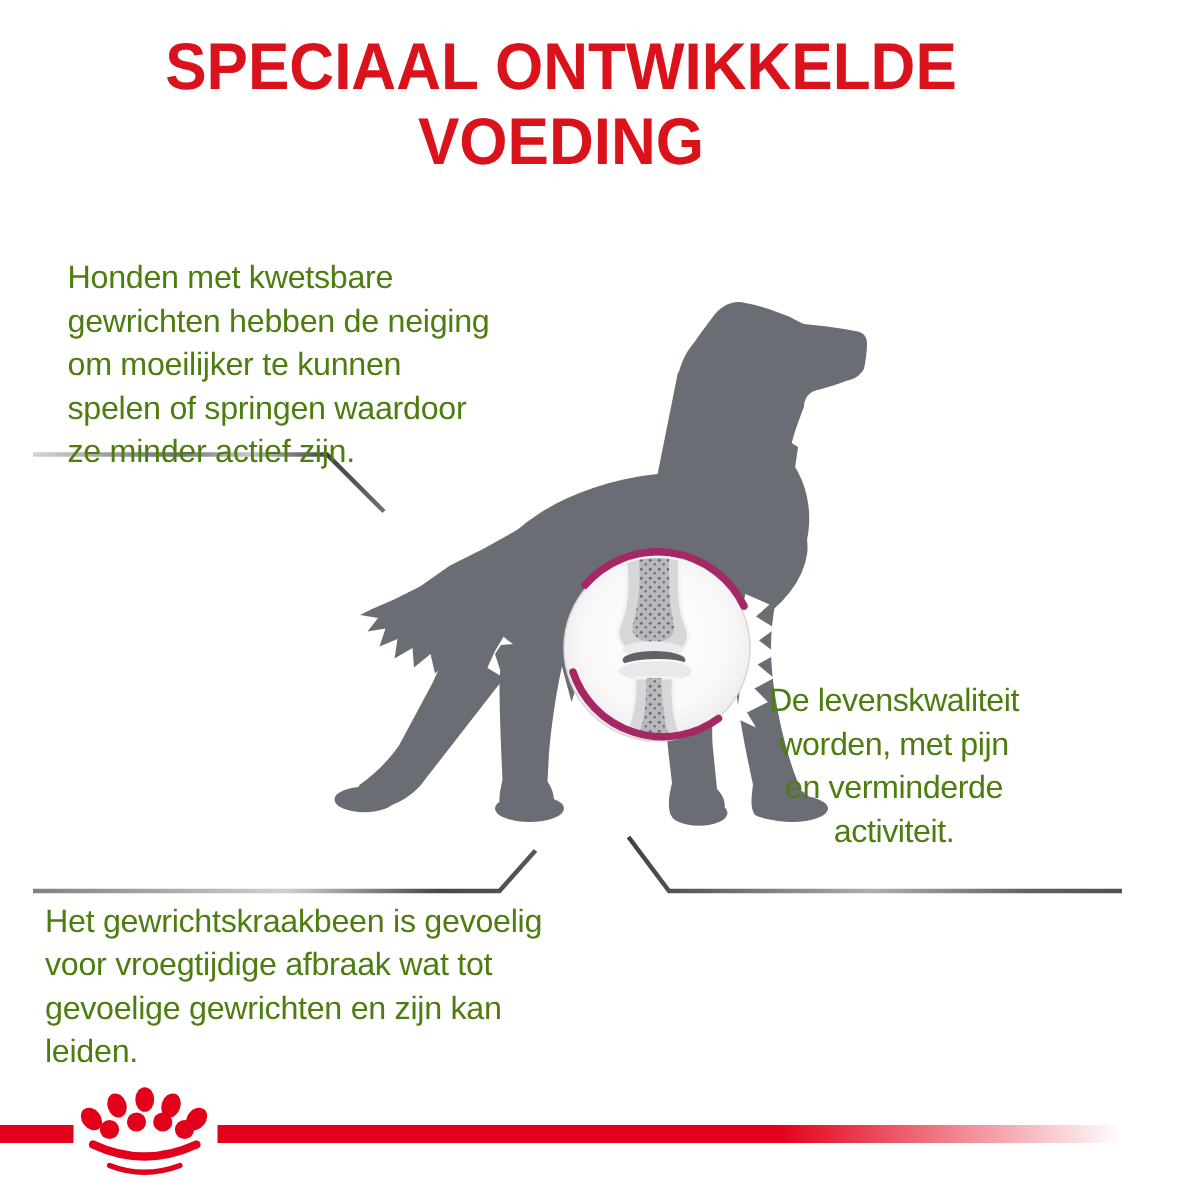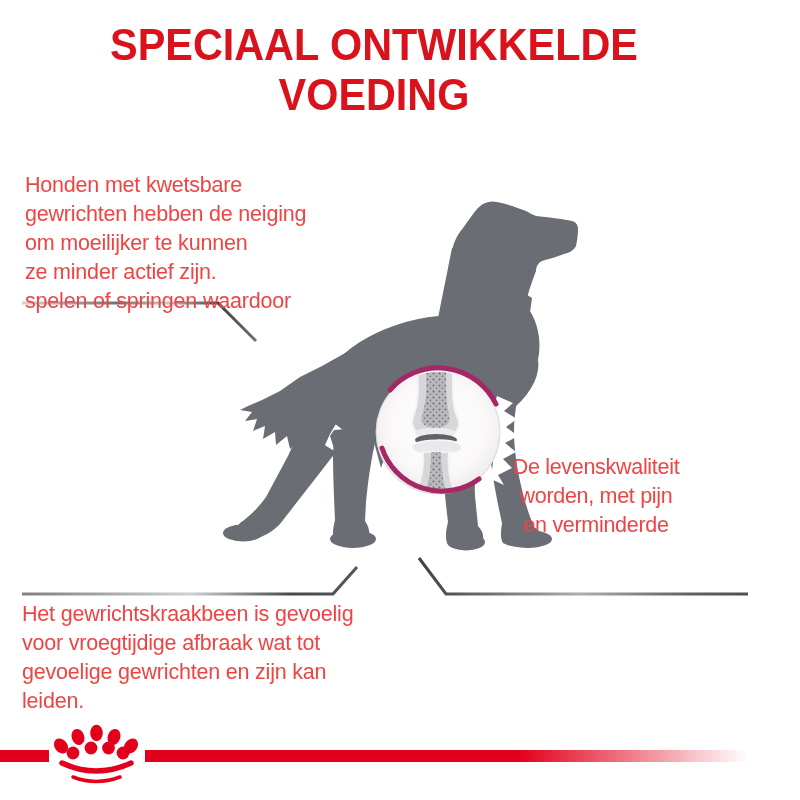--- a/index.html
+++ b/index.html
@@ -2,24 +2,24 @@
 <html><head>
 <meta charset="utf-8">
 <style>
   html,body{margin:0;padding:0;background:#ffffff;}
   #stage{position:relative;width:748px;height:800px;background:#ffffff;overflow:hidden;
          font-family:"Liberation Sans","DejaVu Sans",sans-serif;}
   #art{position:absolute;left:0;top:0;width:800px;height:800px;}
   .title{position:absolute;left:0;right:0;top:20px;text-align:center;
          font-weight:bold;font-size:44px;line-height:50px;color:#DA121C;
          letter-spacing:0px;transform:scaleX(.94);}
-  .tblock{position:absolute;color:#ef4444;font-size:21.5px;line-height:29px;letter-spacing:-0.2px;}
+  .tblock{position:absolute;color:#4d7c0f;font-size:21.5px;line-height:29px;letter-spacing:-0.2px;margin-left:20px;}
   .tb-topleft{left:25px;top:171px;width:330px;text-align:left;}
   .tb-right{right:22px;top:453px;width:260px;text-align:center;letter-spacing:-0.3px;}
-  .tb-bottomleft{left:22px;top:600px;width:380px;text-align:left;}
+  .tb-bottomleft{left:10px;top:600px;width:380px;text-align:left;}
 </style>
 </head>
 <body>
 
 <div id="stage">
 
   <svg id="art" viewBox="0 0 800 800" xmlns="http://www.w3.org/2000/svg">
     <defs>
       <linearGradient id="lg1" gradientUnits="userSpaceOnUse" x1="22" y1="303" x2="256" y2="341">
         <stop offset="0" stop-color="#d4d4d4"></stop>
@@ -164,28 +164,29 @@
 
   <h1 class="title" style="margin:0;">
     <div>SPECIAAL ONTWIKKELDE</div>
     <div>VOEDING</div>
   </h1>
 
   <div class="tblock tb-topleft">
     <div>Honden met kwetsbare</div>
     <div>gewrichten hebben de neiging</div>
     <div>om moeilijker te kunnen</div>
+    <div>spelen of springen waardoor</div>
     <div>ze minder actief zijn.</div>
-    <div>spelen of springen waardoor</div>
   </div>
 
   <div class="tblock tb-right">
     <div>De levenskwaliteit</div>
     <div>worden, met pijn</div>
     <div>en verminderde</div>
+    <div>activiteit.</div>
   </div>
 
   <div class="tblock tb-bottomleft">
     <div>Het gewrichtskraakbeen is gevoelig</div>
     <div>voor vroegtijdige afbraak wat tot</div>
     <div>gevoelige gewrichten en zijn kan</div>
     <div>leiden.</div>
   </div>
 
 </div>

